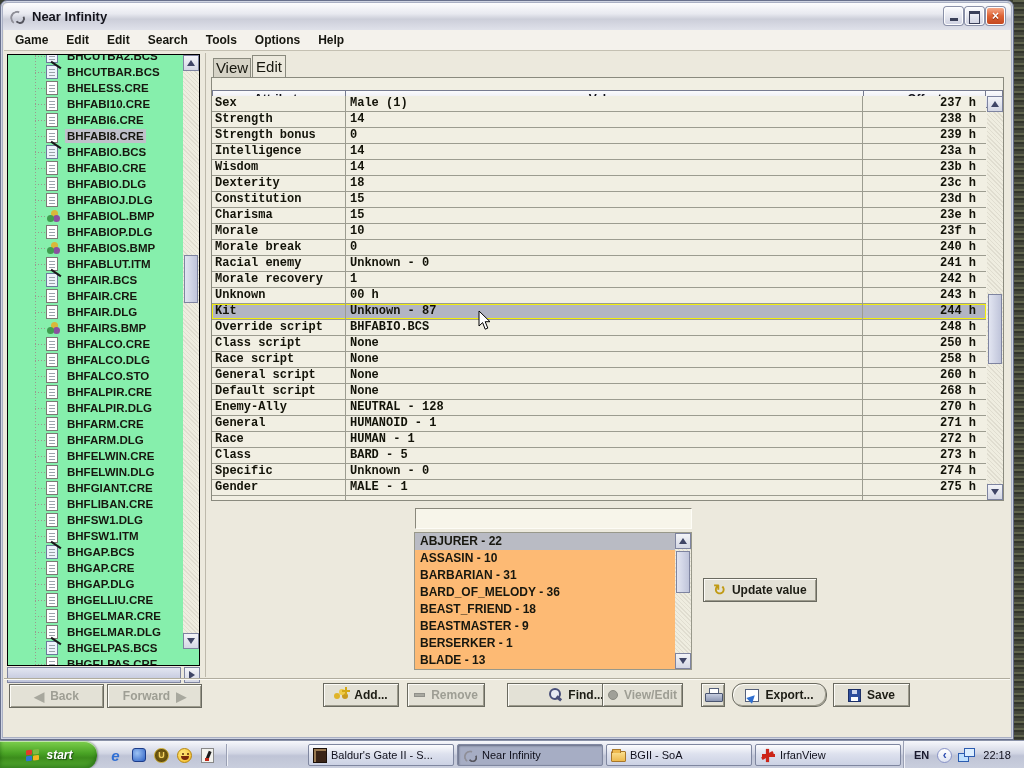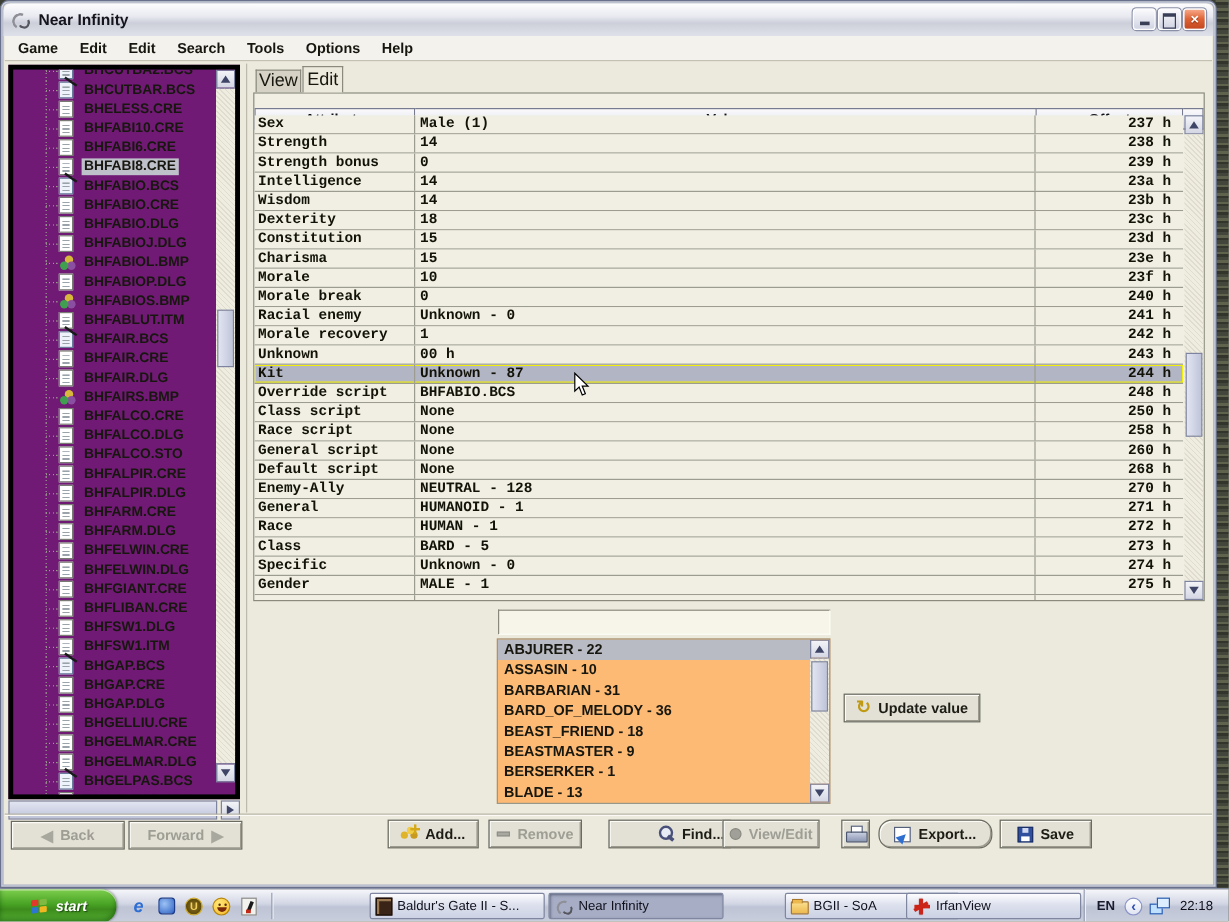--- a/index.html
+++ b/index.html
@@ -38,21 +38,21 @@
   .wbtn.close { background:linear-gradient(#f7a887,#dd6234 50%,#c44820); }
   .wbtn.close .x { color:#fff; font-weight:bold; font-size:12px; line-height:16px; display:block; text-align:center; text-shadow:0 1px 1px #802808; }
 
   .menubar { position:absolute; left:3px; top:29px; right:3px; height:21px; background:#f4f2ec;
     border-bottom:1px solid #c4c0b2; display:flex; align-items:center; }
   .menu-item { font-size:12px; font-weight:bold; color:#16160f; padding:2px 9px; }
   .menu-item:first-of-type { margin-left:2px; }
 
   
   .tree-panel { position:absolute; left:6px; top:53px; width:193px; height:612px;
-    background:#701a75; border:4px solid #000000; overflow:hidden; }
+    background:#86efac; border:1px solid #000000; overflow:hidden; }
   .tree-items { position:absolute; left:0; top:0; right:16px; bottom:0; overflow:hidden;
     background-image:repeating-linear-gradient(to bottom,#9a9a8e 0 1px,transparent 1px 3px);
     background-size:1px 100%; background-position:27px 0; background-repeat:no-repeat; }
   .titem { position:relative; height:16px; display:flex; align-items:center; padding-left:38px; white-space:nowrap; }
   .titem.partial { margin-top:-7px; }
   .titem::before { content:''; position:absolute; left:27px; top:8px; width:10px; height:1px;
     background:repeating-linear-gradient(to right,#9a9a8e 0 1px,transparent 1px 3px); }
   .ticon { position:relative; width:12px; height:14px; background:#fff; border:1px solid #7a7a74; flex:0 0 auto; }
   .ticon::before { content:''; position:absolute; left:2px; top:3px; width:6px; height:8px;
     background:repeating-linear-gradient(#9aa2aa 0 1px,transparent 1px 3px); }
@@ -811,21 +811,21 @@
         <div class="task t-bg2" style="left: 308px;">
           <span class="task-icon"></span>
           <span>Baldur's Gate II - S...</span>
         </div>
 
         <div class="task active t-ni" style="left: 457px;">
           <span class="task-icon"><span class="ni-logo" style="display: inline-block;"></span></span>
           <span>Near Infinity</span>
         </div>
 
-        <div class="task t-folder" style="left: 606px; margin-left: 48px;">
+        <div class="task t-folder" style="left: 606px;">
           <span class="task-icon"></span>
           <span>BGII - SoA</span>
         </div>
 
         <div class="task t-irfan" style="left: 755px;">
           <span class="task-icon"></span>
           <span>IrfanView</span>
         </div>
       </div>
 

